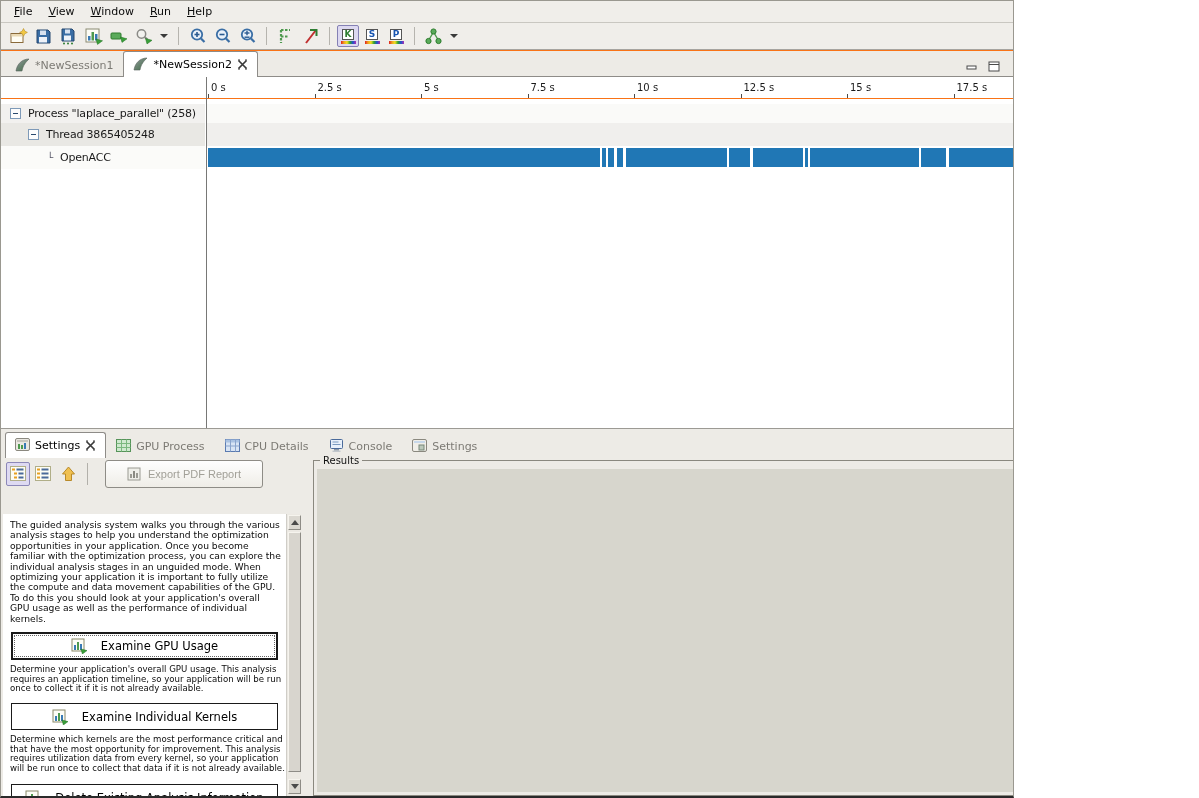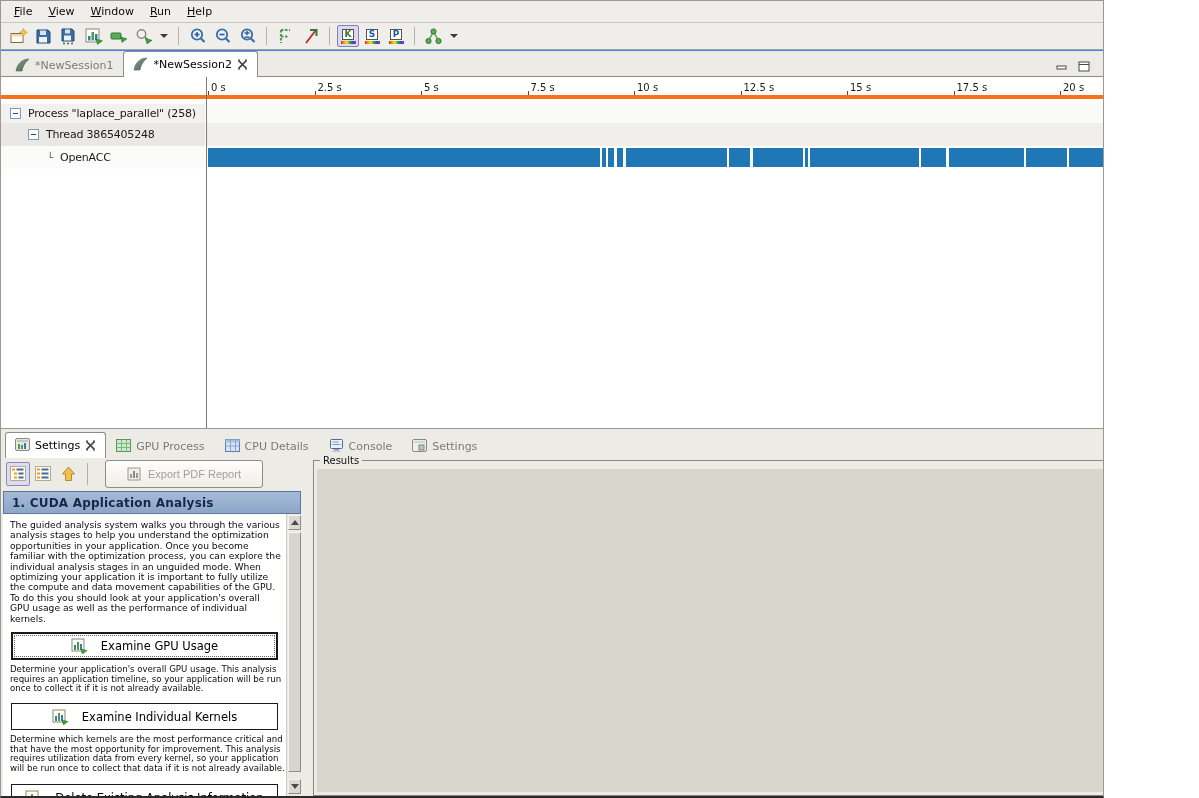--- a/index.html
+++ b/index.html
@@ -1,17 +1,17 @@
 <!DOCTYPE html>
 <html><head>
 <meta charset="utf-8">
 <style>
 *{margin:0;padding:0;box-sizing:border-box}
 html,body{width:1199px;height:798px;overflow:hidden}
-#app{position:relative;width:1104px;height:798px;background:#3b82f6;
+#app{position:relative;width:1014px;height:798px;background:#f97316;
   font-family:"DejaVu Sans","Liberation Sans",sans-serif;color:#111;
   border:1px solid #9a9890;border-bottom:2px solid #2a2a2a;overflow:hidden}
 
 #menubar{position:absolute;top:0;left:0;right:0;height:22px;background:#f0eeea;
   border-bottom:1px solid #c9c7c1;display:flex;align-items:center;padding-left:5px}
 .mi{font-size:11px;padding:3px 8px;color:#0a0a0a;cursor:default}
 
 #toolbar{position:absolute;top:22px;left:0;right:0;height:27px;background:#f0eeea;
   border-bottom:1px solid #a6a4a0;display:flex;align-items:center;padding-left:5px}
 .tbtn{width:25px;height:23px;display:flex;align-items:center;justify-content:center}
@@ -26,21 +26,21 @@
 
 #tabbar{position:absolute;top:50px;left:0;right:0;height:26px;background:#edebe6;
   border-bottom:1px solid #8e8c88;display:flex;align-items:flex-end;padding-left:4px}
 #session-tabs{display:flex;align-items:flex-end;height:100%}
 .stab{height:23px;display:flex;align-items:center;gap:5px;padding:0 9px;font-size:11px;
   color:#7c7a74;border:1px solid transparent;border-bottom:none;border-radius:3px 3px 0 0;cursor:default}
 .stab.active{background:#fff;border-color:#8e8c88;color:#000;height:26px;margin-bottom:-1px;padding-bottom:1px}
 .winbtns{position:absolute;right:12px;top:6px;display:flex;gap:10px;align-items:center}
 
 #editor{position:absolute;top:76px;left:0;width:1199px;height:351px;background:#fff}
-#ruler{position:absolute;top:2px;left:0;right:0;height:20px;border-bottom:4px solid #f97316}
+#ruler{position:absolute;top:2px;left:0;right:0;height:20px;border-bottom:1px solid #f97316}
 .rlbl{position:absolute;top:3px;font-size:10px;color:#1a1a1a;white-space:nowrap}
 .rtick{position:absolute;bottom:0;width:1px;height:4px;background:#4a4a4a}
 #vdiv{position:absolute;left:205px;top:0;bottom:0;width:1px;background:#787876}
 .tstrip{position:absolute;left:206px;right:0}
 #strip0{top:27px;height:19px;background:#fafaf8}
 #strip1{top:46px;height:23px;background:#f0efed}
 .trow{position:absolute;left:0;width:204px;display:flex;align-items:center;font-size:11px;color:#1a1a1a}
 .trlbl{margin-left:7px;white-space:nowrap;letter-spacing:-0.2px}
 .minusbox{position:relative;width:11px;height:11px;background:#fdfdfd;border:1px solid #7e9ab8;flex:none}
 .minusbox::after{content:"";position:absolute;left:2px;top:4px;width:5px;height:1px;background:#2a4a6e}
@@ -413,21 +413,20 @@
         <button id="export-btn">
           <svg width="15" height="15">
               <rect x="1" y="1" width="12" height="12" fill="#efefe9" stroke="#9a9a92"></rect>
               <rect x="3" y="7" width="2" height="4" fill="#9a9a92"></rect>
               <rect x="6" y="4" width="2" height="7" fill="#8a8a82"></rect>
               <rect x="9" y="6" width="2" height="5" fill="#9a9a92"></rect>
             </svg>
           <span>Export PDF Report</span>
         </button>
       </div>
-      <div id="stage-header">1. CUDA Application Analysis</div>
       <div id="stage-body">
         <div id="intro">The guided analysis system walks you through the various analysis stages to help you understand the optimization opportunities in your application. Once you become familiar with the optimization process, you can explore the individual analysis stages in an unguided mode. When optimizing your application it is important to fully utilize the compute and data movement capabilities of the GPU. To do this you should look at your application's overall GPU usage as well as the performance of individual kernels.</div>
       <button class="stage-btn focused">
             <svg width="16" height="16">
               <rect x="1" y="1" width="12" height="12" fill="#fdfdf6" stroke="#8a8a6a"></rect>
               <rect x="3" y="7" width="2" height="5" fill="#3a7ab5"></rect>
               <rect x="6" y="4" width="2" height="8" fill="#4e9a4e"></rect>
               <rect x="9" y="6" width="2" height="6" fill="#3a7ab5"></rect>
               <path d="M10,11 l6,1.6 -4.6,3.4 z" fill="#3aa03a" stroke="#1e6e1e" stroke-width="0.5"></path>
             </svg>

